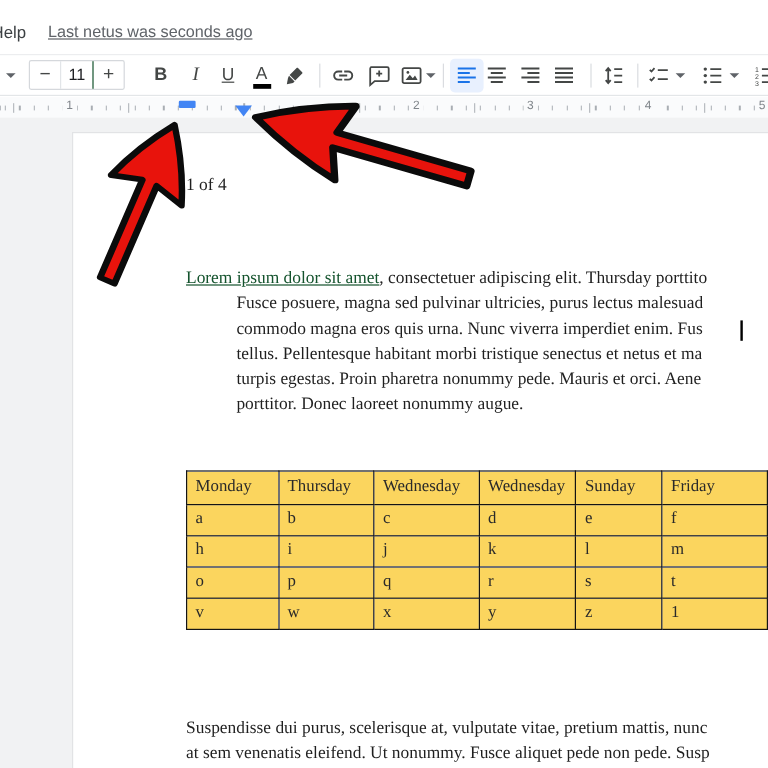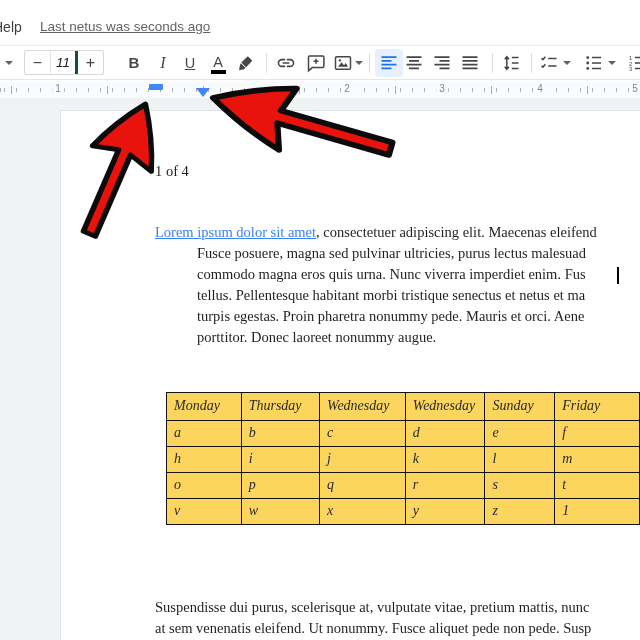--- a/index.html
+++ b/index.html
@@ -14,21 +14,21 @@
   .toolbar{position:absolute;top:45px;left:0;right:0;height:35px;background:#fff;
     border-top:1px solid #ecedef;border-bottom:1px solid #e3e6e8;box-sizing:border-box;}
   .toolbar *{box-sizing:border-box;}
   .tb{position:absolute;display:flex;align-items:center;justify-content:center;cursor:pointer;}
   .caret{width:0;height:0;border-left:4px solid transparent;border-right:4px solid transparent;
     border-top:4.5px solid #5f6368;}
   .size-group{position:absolute;left:24px;top:4px;height:25px;display:flex;
     border:1px solid #d5d8dc;border-radius:2px;background:#fff;}
   .size-btn{width:25px;text-align:center;line-height:23px;font-size:16px;color:#444746;cursor:pointer;}
   .size-val{width:28px;text-align:center;line-height:23px;font-size:13.5px;color:#202124;
-    border-left:1px solid #e2e5e8;border-right:3px solid #14532d;font-style:italic;}
+    border-left:1px solid #e2e5e8;border-right:1px solid #14532d;}
   .txtbtn{width:26px;height:27px;top:3px;font-size:15px;color:#444746;border-radius:4px;}
   .btn-b{font-weight:700;}
   .btn-i{font-family:"Liberation Serif",serif;font-style:italic;font-size:16px;}
   .btn-u{text-decoration:underline;font-size:14.5px;}
   .btn-a{flex-direction:column;font-size:14.5px;line-height:14px;padding-top:3px;}
   .a-bar{width:15px;height:3.5px;background:#000;margin-top:1.5px;}
   .sep{position:absolute;top:7px;width:1px;height:20px;background:#dadce0;}
   .icon20{width:20px;height:20px;}
   .active-btn{position:absolute;top:3px;width:28px;height:28px;border-radius:4px;
     background:#e8f0fe;display:flex;align-items:center;justify-content:center;cursor:pointer;}
@@ -47,25 +47,25 @@
   .indent-tri{position:absolute;left:196px;top:7px;width:0;height:0;cursor:ew-resize;
     border-left:7px solid transparent;border-right:7px solid transparent;border-top:9px solid #4285f4;}
   
   .canvas{position:absolute;top:98px;left:0;right:0;bottom:0;background:#f1f2f3;}
   .page{position:absolute;left:60px;top:12px;right:-20px;bottom:-20px;background:#fff;
     border-left:1px solid #e2e3e5;border-top:1px solid #e2e3e5;}
   .doc-text{font-family:"Liberation Serif","DejaVu Serif",serif;font-size:14.5px;
     line-height:21px;color:#1f1f1f;}
   .abs{position:absolute;}
   .nowrap{white-space:nowrap;}
-  .doc-link{color:#3b82f6;text-decoration:underline;cursor:pointer;margin-top:12px;}
+  .doc-link{color:#14532d;text-decoration:underline;cursor:pointer;margin-top:12px;}
   .hang{margin-left:42px;}
   .cursor{position:absolute;left:617px;top:267px;width:1.5px;height:17px;background:#000;}
   
-  .doc-table{position:absolute;left:166px;top:392px;border-collapse:collapse;table-layout:fixed;font-style:italic;}
+  .doc-table{position:absolute;left:155px;top:392px;border-collapse:collapse;table-layout:fixed;}
   .doc-table th,.doc-table td{border:1.5px solid #141414;background:#fbd55e;
     font-family:"Liberation Serif","DejaVu Serif",serif;font-weight:normal;text-align:left;
     font-size:14px;color:#2a2a2a;overflow:hidden;}
   .doc-table th{padding:5px 7px 6px;}
   .doc-table td{padding:4px 7px 5px;}
   
   .red-arrow{position:absolute;z-index:50;pointer-events:none;}
 </style>
 </head>
 <body>
@@ -199,24 +199,24 @@
     <span class="ruler-num" style="left:540px;">4</span>
     <span class="ruler-num" style="left:635px;">5</span>
     <div class="indent-rect"></div>
     <div class="indent-tri"></div>
   </div>
 
   <div class="canvas">
     <div class="page"></div>
   </div>
 
-  <div class="abs doc-text" style="left:155px;top:161px;">1 of 4</div>
+  <div class="abs doc-text" style="left:155px;top:144px;">1 of 4</div>
 
   <div class="abs doc-text" style="left:155px;top:222px;width:900px;">
-    <div class="nowrap"><span class="doc-link">Lorem ipsum dolor sit amet</span><span>, consectetuer adipiscing elit. Maecenas eleifend</span></div>
+    <div class="nowrap"><span class="doc-link">Lorem ipsum dolor sit amet</span><span>, consectetuer adipiscing elit. Thursday porttito</span></div>
     <div class="nowrap hang">Fusce posuere, magna sed pulvinar ultricies, purus lectus malesuad</div>
     <div class="nowrap hang">commodo magna eros quis urna. Nunc viverra imperdiet enim. Fus</div>
     <div class="nowrap hang">tellus. Pellentesque habitant morbi tristique senectus et netus et ma</div>
     <div class="nowrap hang">turpis egestas. Proin pharetra nonummy pede. Mauris et orci. Aene</div>
     <div class="nowrap hang">porttitor. Donec laoreet nonummy augue.</div>
   </div>
 
   <div class="cursor"></div>
 
   <table class="doc-table">

